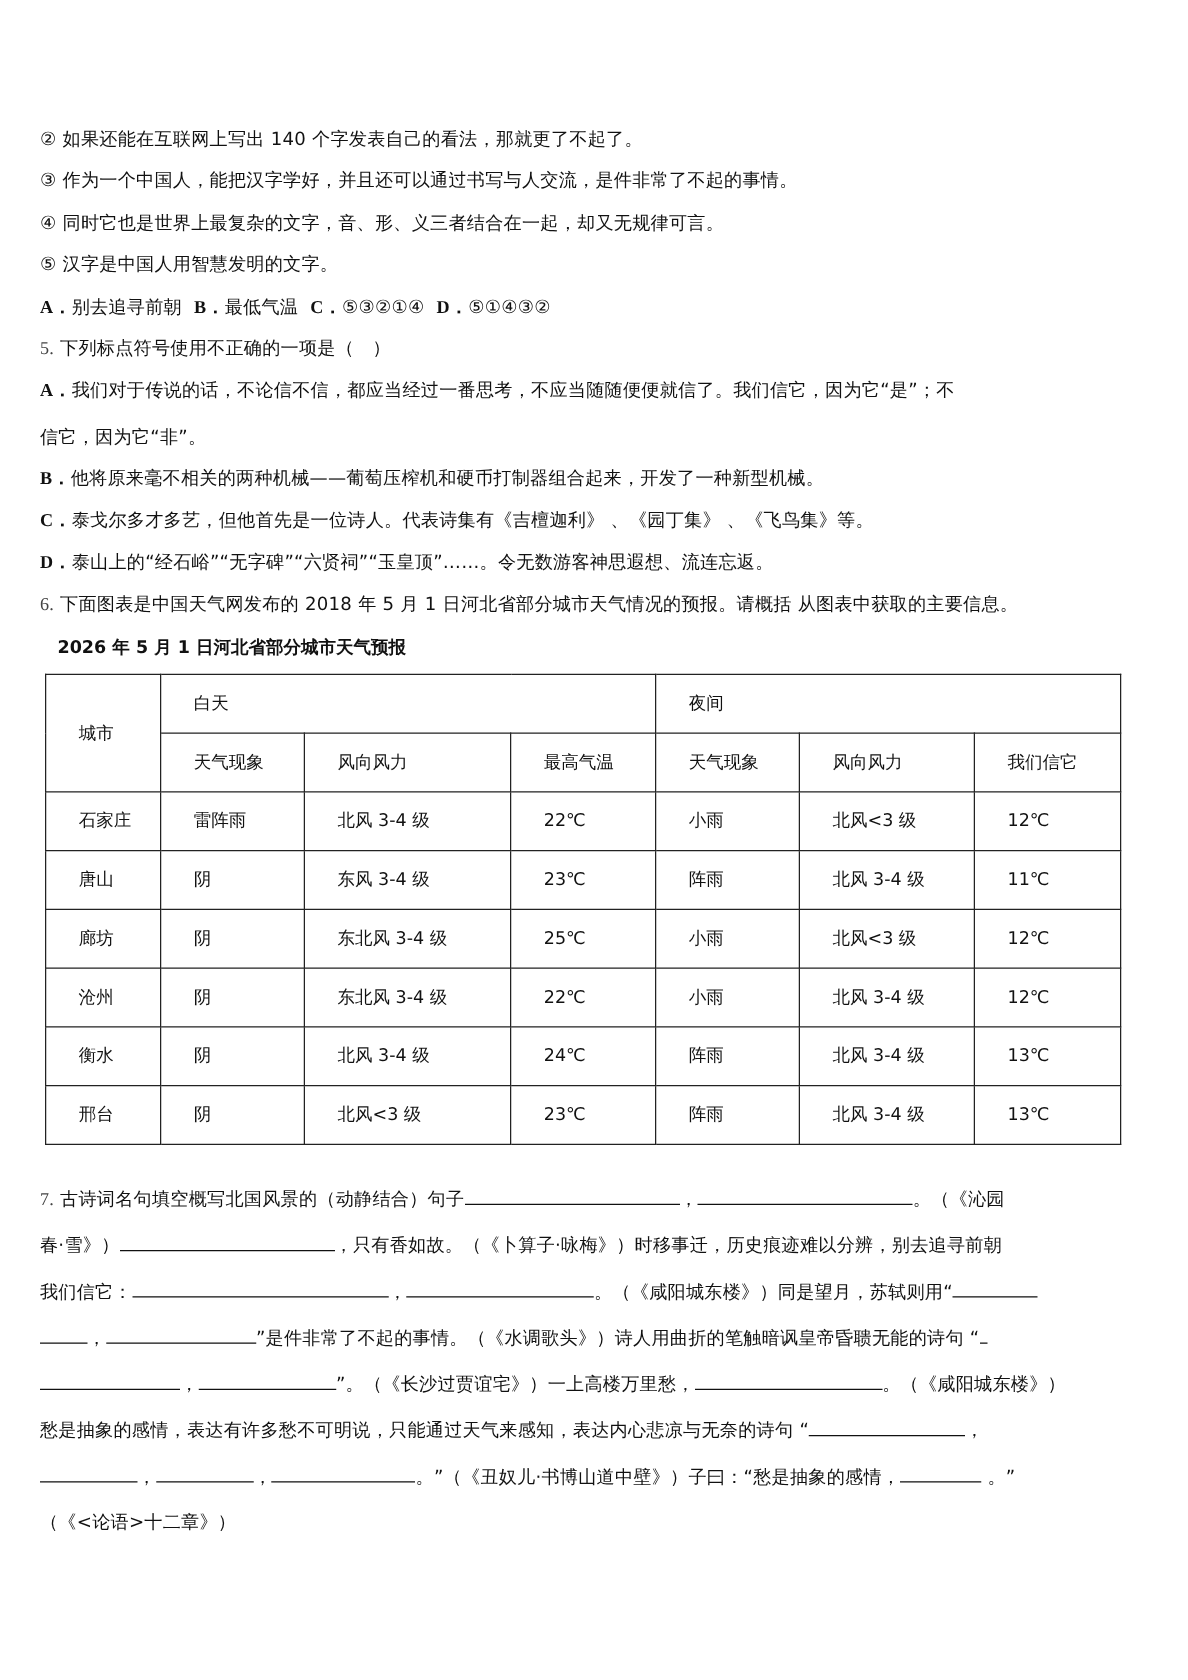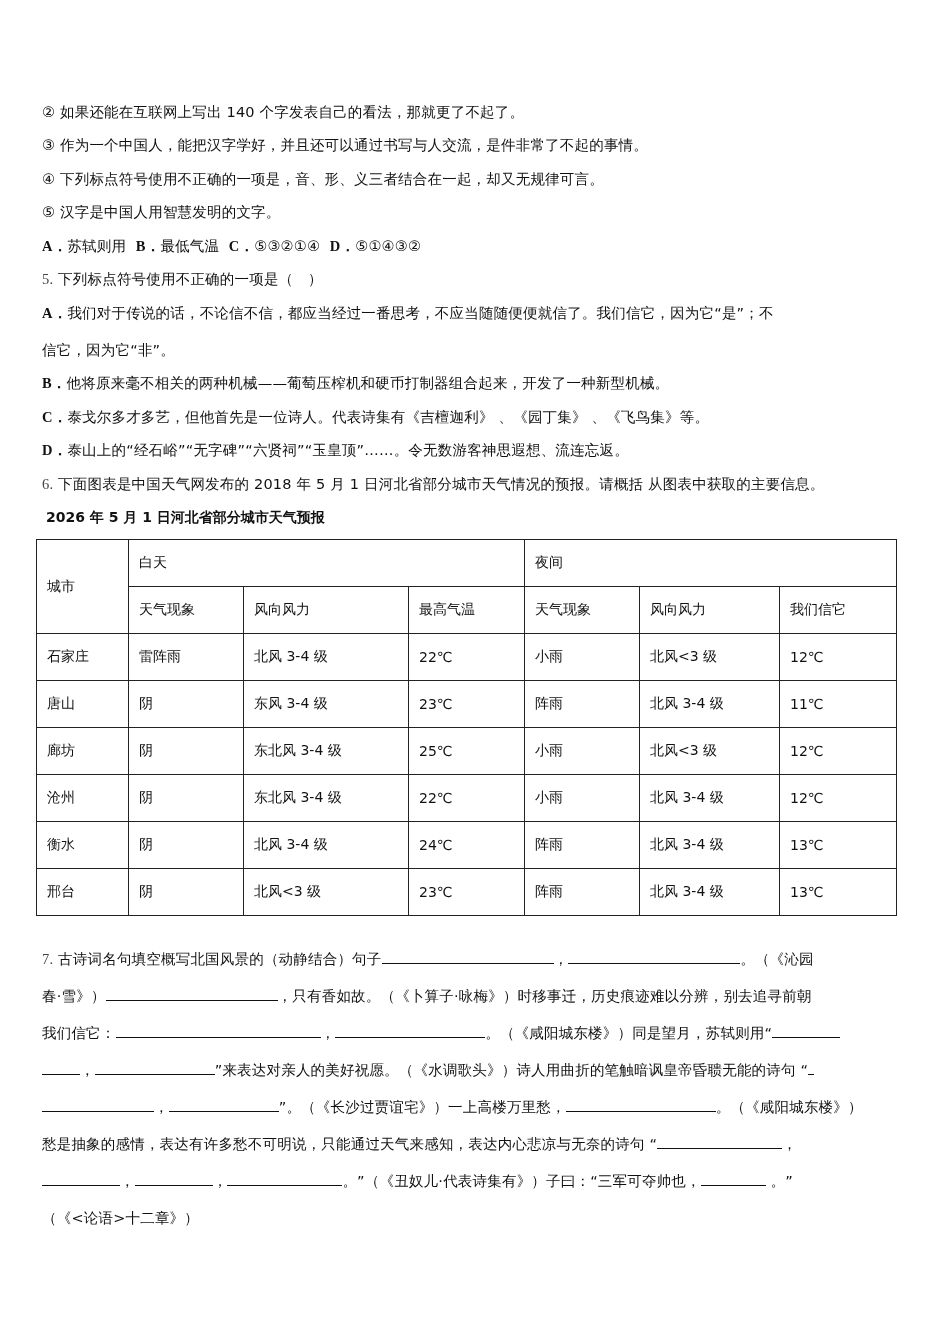--- a/index.html
+++ b/index.html
@@ -1,34 +1,34 @@
 <!DOCTYPE html>
 <html><head>
 <meta charset="utf-8">
 <style>
   html, body { margin:0; padding:0; background:#ffffff; }
   body { width:950px; height:1344px; position:relative; overflow:hidden;
          font-family: "DejaVu Sans", "Liberation Sans", sans-serif; color:#111; }
-  .line { position:absolute; left:42px; font-size:14.5px; line-height:20px; white-space:nowrap; letter-spacing:0.2px; }
+  .line { position:absolute; left:32px; font-size:14.5px; line-height:20px; white-space:nowrap; letter-spacing:0.2px; }
   .bold-lbl { font-weight:bold; font-family:"Liberation Serif", serif; }
   .num { font-family:"Liberation Serif", serif; color:#444; }
   .caption { position:absolute; left:46px; top:509px; font-size:14px; font-weight:bold; white-space:nowrap; }
   table.wx { position:absolute; left:36px; top:539px; border-collapse:collapse; font-size:14px; }
-  table.wx td { border:1.5px solid #222; padding:0 0 0 10px; vertical-align:middle; height:46px; }
+  table.wx td { border:1.5px solid #222; padding:0 0 0 26px; vertical-align:middle; height:46px; }
   .ul { display:inline-block; border-bottom:1px solid #111; height:14px; vertical-align:baseline; }
 </style>
 </head>
 <body>
 
 <div class="line" style="top:102px">② 如果还能在互联网上写出 140 个字发表自己的看法，那就更了不起了。</div>
 <div class="line" style="top:135px">③ 作为一个中国人，能把汉字学好，并且还可以通过书写与人交流，是件非常了不起的事情。</div>
-<div class="line" style="top:169px">④ 下列标点符号使用不正确的一项是，音、形、义三者结合在一起，却又无规律可言。</div>
+<div class="line" style="top:169px">④ 同时它也是世界上最复杂的文字，音、形、义三者结合在一起，却又无规律可言。</div>
 <div class="line" style="top:202px">⑤ 汉字是中国人用智慧发明的文字。</div>
 <div class="line" style="top:236px">
-  <span class="bold-lbl">A．</span><span>苏轼则用</span>
+  <span class="bold-lbl">A．</span><span>别去追寻前朝</span>
   &nbsp;<span class="bold-lbl">B．</span><span>最低气温</span>
   &nbsp;<span class="bold-lbl">C．</span><span>⑤③②①④</span>
   &nbsp;<span class="bold-lbl">D．</span><span>⑤①④③②</span>
 </div>
 
 <div class="line" style="top:269px">
   <span class="num">5.</span>
   <span>下列标点符号使用不正确的一项是（　）</span>
 </div>
 <div class="line" style="top:303px">
@@ -136,24 +136,24 @@
   <span class="num">7.</span>
   <span>古诗词名句填空概写北国风景的（动静结合）句子</span><span class="ul" style="width:172px"></span><span>，</span><span class="ul" style="width:172px"></span><span>。（《沁园</span>
 </div>
 <div class="line" style="top:986px">
   <span>春·雪》）</span><span class="ul" style="width:172px"></span><span>，只有香如故。（《卜算子·咏梅》）时移事迁，历史痕迹难以分辨，别去追寻前朝</span>
 </div>
 <div class="line" style="top:1023px">
   <span>我们信它：</span><span class="ul" style="width:205px"></span><span>，</span><span class="ul" style="width:150px"></span><span>。（《咸阳城东楼》）同是望月，苏轼则用“</span><span class="ul" style="width:68px"></span>
 </div>
 <div class="line" style="top:1060px">
-  <span class="ul" style="width:38px"></span><span>，</span><span class="ul" style="width:120px"></span><span>”来表达对亲人的美好祝愿。（《水调歌头》）诗人用曲折的笔触暗讽皇帝昏聩无能的诗句 “</span><span class="ul" style="width:6px"></span>
+  <span class="ul" style="width:38px"></span><span>，</span><span class="ul" style="width:120px"></span><span>”是件非常了不起的事情。（《水调歌头》）诗人用曲折的笔触暗讽皇帝昏聩无能的诗句 “</span><span class="ul" style="width:6px"></span>
 </div>
 <div class="line" style="top:1097px">
   <span class="ul" style="width:112px"></span><span>，</span><span class="ul" style="width:110px"></span><span>”。（《长沙过贾谊宅》）一上高楼万里愁，</span><span class="ul" style="width:150px"></span><span>。（《咸阳城东楼》）</span>
 </div>
 <div class="line" style="top:1134px">
   <span>愁是抽象的感情，表达有许多愁不可明说，只能通过天气来感知，表达内心悲凉与无奈的诗句 “</span><span class="ul" style="width:125px"></span><span>，</span>
 </div>
 <div class="line" style="top:1171px">
-  <span class="ul" style="width:78px"></span><span>，</span><span class="ul" style="width:78px"></span><span>，</span><span class="ul" style="width:115px"></span><span>。”（《丑奴儿·代表诗集有》）子曰：“三军可夺帅也，</span><span class="ul" style="width:65px"></span><span> 。”</span>
+  <span class="ul" style="width:78px"></span><span>，</span><span class="ul" style="width:78px"></span><span>，</span><span class="ul" style="width:115px"></span><span>。”（《丑奴儿·书博山道中壁》）子曰：“愁是抽象的感情，</span><span class="ul" style="width:65px"></span><span> 。”</span>
 </div>
 <div class="line" style="top:1208px">（《&lt;论语&gt;十二章》）</div>
 
 </body></html>

